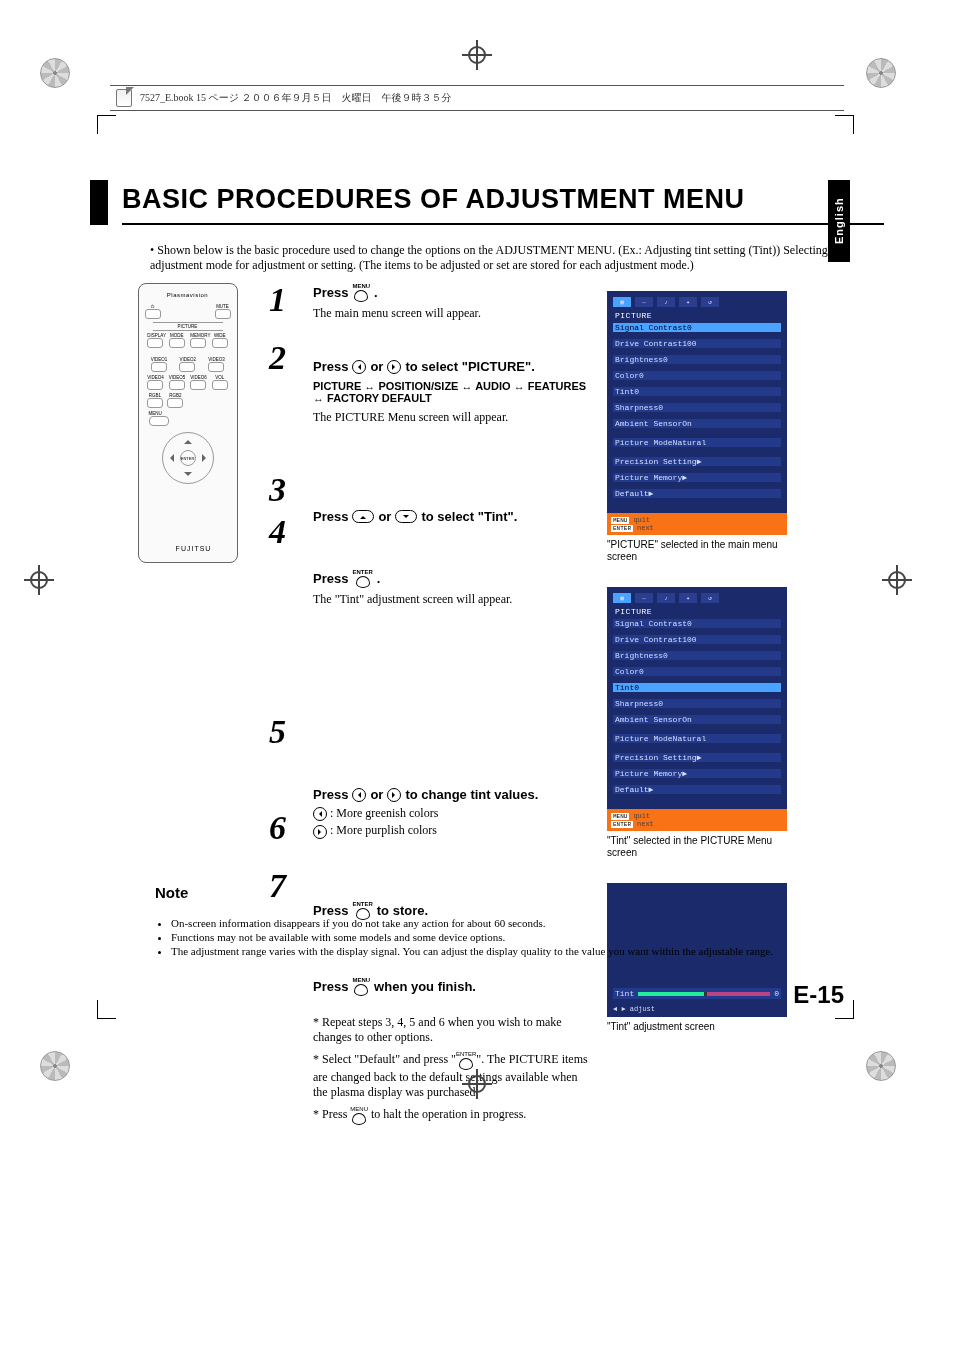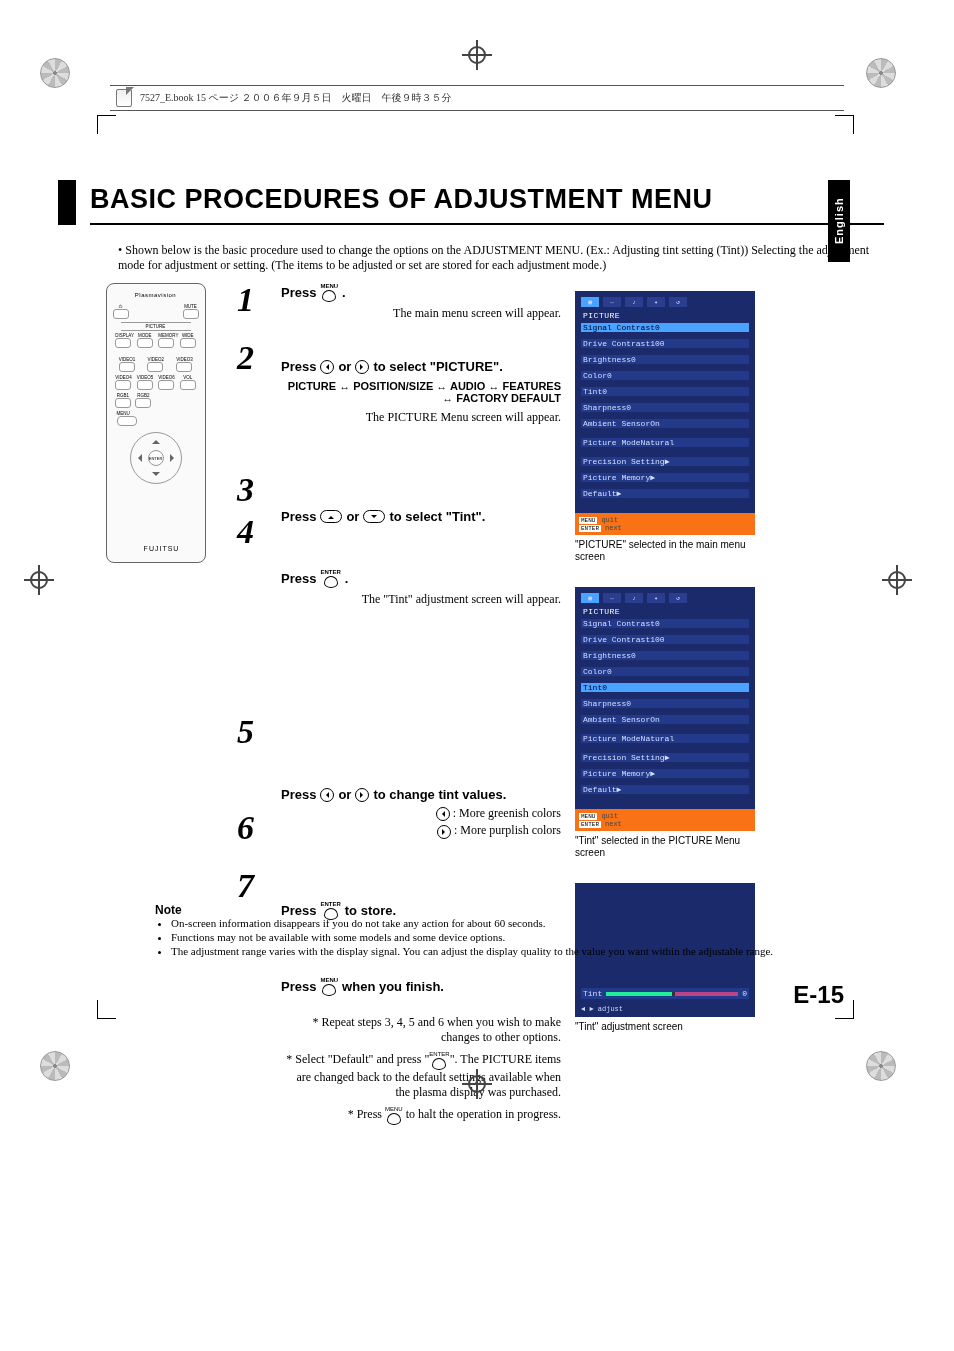--- a/index.html
+++ b/index.html
@@ -9,21 +9,21 @@
     background: #fff;
     color: #000;
     width: 954px;
     position: relative;
   }
   .page {
     width: 954px;
     height: 1159px;
     position: relative;
     box-sizing: border-box;
-    padding: 60px 70px 40px 58px;
+    padding: 60px 70px 40px 90px;
   }
 
   
   .reg-mark {
     position: absolute;
     width: 28px;
     height: 28px;
     background: radial-gradient(circle at center, #888 0 2px, transparent 2px),
                 repeating-conic-gradient(#bbb 0deg 30deg, #ddd 30deg 60deg);
     border-radius: 50%;
@@ -209,21 +209,20 @@
     font-weight: 700;
     font-size: 34px;
     line-height: 1;
     color: #000;
   }
 
   
   .step {
     font-size: 12px;
     margin-bottom: 18px;
-    text-align: right;
   }
   .step .head {
     font-family: Arial, Helvetica, sans-serif;
     font-weight: 700;
     font-size: 13px;
     margin-bottom: 4px;
     display: flex;
     align-items: center;
     gap: 4px;
     flex-wrap: wrap;
@@ -344,22 +343,22 @@
   
   .notes {
     position: absolute;
     left: 155px; right: 110px;
     bottom: 200px;
     font-size: 11px;
   }
   .notes .nt {
     font-family: Arial, sans-serif;
     font-weight:700;
-    font-size: 12px;
-    margin-bottom:0;
+    font-size: 15px;
+    margin-bottom:16px;
   }
   .notes ul { margin:0; padding-left: 16px;}
   .notes li { margin-bottom:2px; }
 
   .pagenum {
     position:absolute;
     right: 110px;
     bottom: 150px;
     font-family: Arial, Helvetica, sans-serif;
     font-weight: 700;

